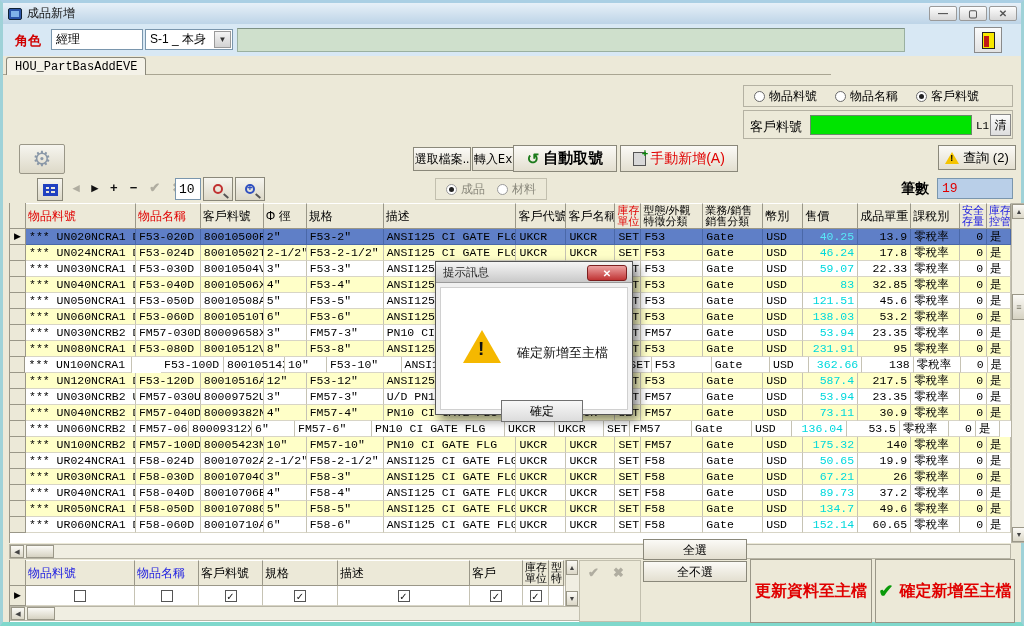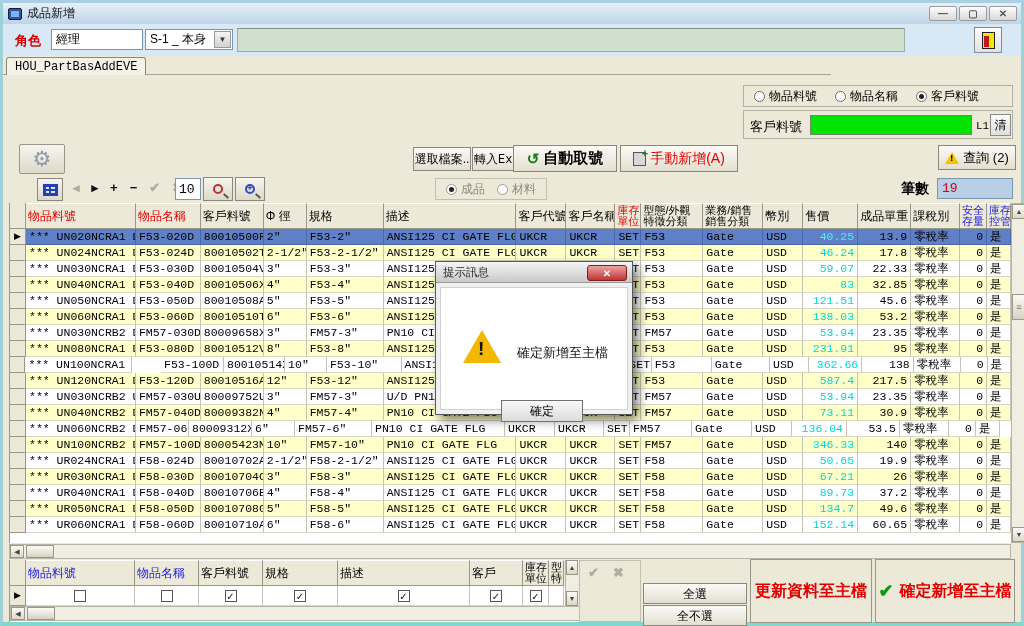--- a/index.html
+++ b/index.html
@@ -126,21 +126,21 @@
   
   .bottom-grid { position:absolute; left:6px; top:557px; width:570px; height:62px; background:#fff; border-left:1px solid #9a9788; }
   .b-header { display:flex; height:26px; background:#ece9d8; }
   .b-row { display:flex; height:20px; background:#fff; }
   .b-cell { border-right:1px solid #c6c3b4; border-bottom:1px solid #d8d5c6; display:flex; align-items:center; justify-content:center; }
   .cb { width:12px; height:12px; border:1px solid #555; background:#fff; font-size:10px; line-height:11px; text-align:center; color:#111; }
   .b-hscroll { position:absolute; left:0; top:46px; width:570px; height:15px; background:#f0eee2; border:1px solid #b8b5a6; }
   .b-vcol { position:absolute; right:0; top:0; width:14px; height:46px; background:#f0eee2; border-left:1px solid #b8b5a6; }
 
   .cm-panel { position:absolute; left:576px; top:557px; width:62px; height:62px; border:1px solid #c2bfae; color:#b0ada0; font-size:13px; font-weight:bold; padding:4px 8px; display:flex; gap:14px; }
-  .sel-btns { position:absolute; left:640px; top:580px; width:104px; }
+  .sel-btns { position:absolute; left:640px; top:536px; width:104px; }
   .sel-btn { height:21px; background:linear-gradient(#fbfaf6,#e3dfd0); border:1px solid #8a887a; font-size:12px; text-align:center; line-height:20px; margin-bottom:1px; }
   .big-btn { position:absolute; top:556px; height:64px; background:#ece9d8; border:1px solid #9a9788; color:#e00000;
     font-size:16px; font-weight:bold; display:flex; align-items:center; justify-content:center; gap:6px; }
   .big-update { left:747px; width:122px; }
   .big-confirm { left:872px; width:140px; }
   .check-green { color:#0a9a0a; font-size:18px; }
 </style>
 </head>
 <body>
 
@@ -578,21 +578,21 @@
           <div class="g-cell" style="width: 63px;">80005423M</div>
           <div class="g-cell" style="width: 43px;">10"</div>
           <div class="g-cell" style="width: 77px;">FM57-10"</div>
           <div class="g-cell" style="width: 133px;">PN10 CI GATE FLG</div>
           <div class="g-cell" style="width: 50px;">UKCR</div>
           <div class="g-cell" style="width: 49px;">UKCR</div>
           <div class="g-cell" style="width: 26px;">SET</div>
           <div class="g-cell" style="width: 62px;">FM57</div>
           <div class="g-cell" style="width: 60px;">Gate</div>
           <div class="g-cell" style="width: 40px;">USD</div>
-          <div class="g-cell price" style="width: 55px;">346.33</div>
+          <div class="g-cell price" style="width: 55px;">175.32</div>
           <div class="g-cell num" style="width: 53px;">140</div>
           <div class="g-cell" style="width: 49px;">零稅率</div>
           <div class="g-cell num" style="width: 27px;">0</div>
           <div class="g-cell" style="width: 24px;">是</div>
         </div>
         <div class="g-row">
           <div class="g-ind"></div>
           <div class="g-cell" style="width: 110px;">*** UR024NCRA1 D</div>
           <div class="g-cell" style="width: 65px;">F58-024D</div>
           <div class="g-cell" style="width: 63px;">80010702A</div>

